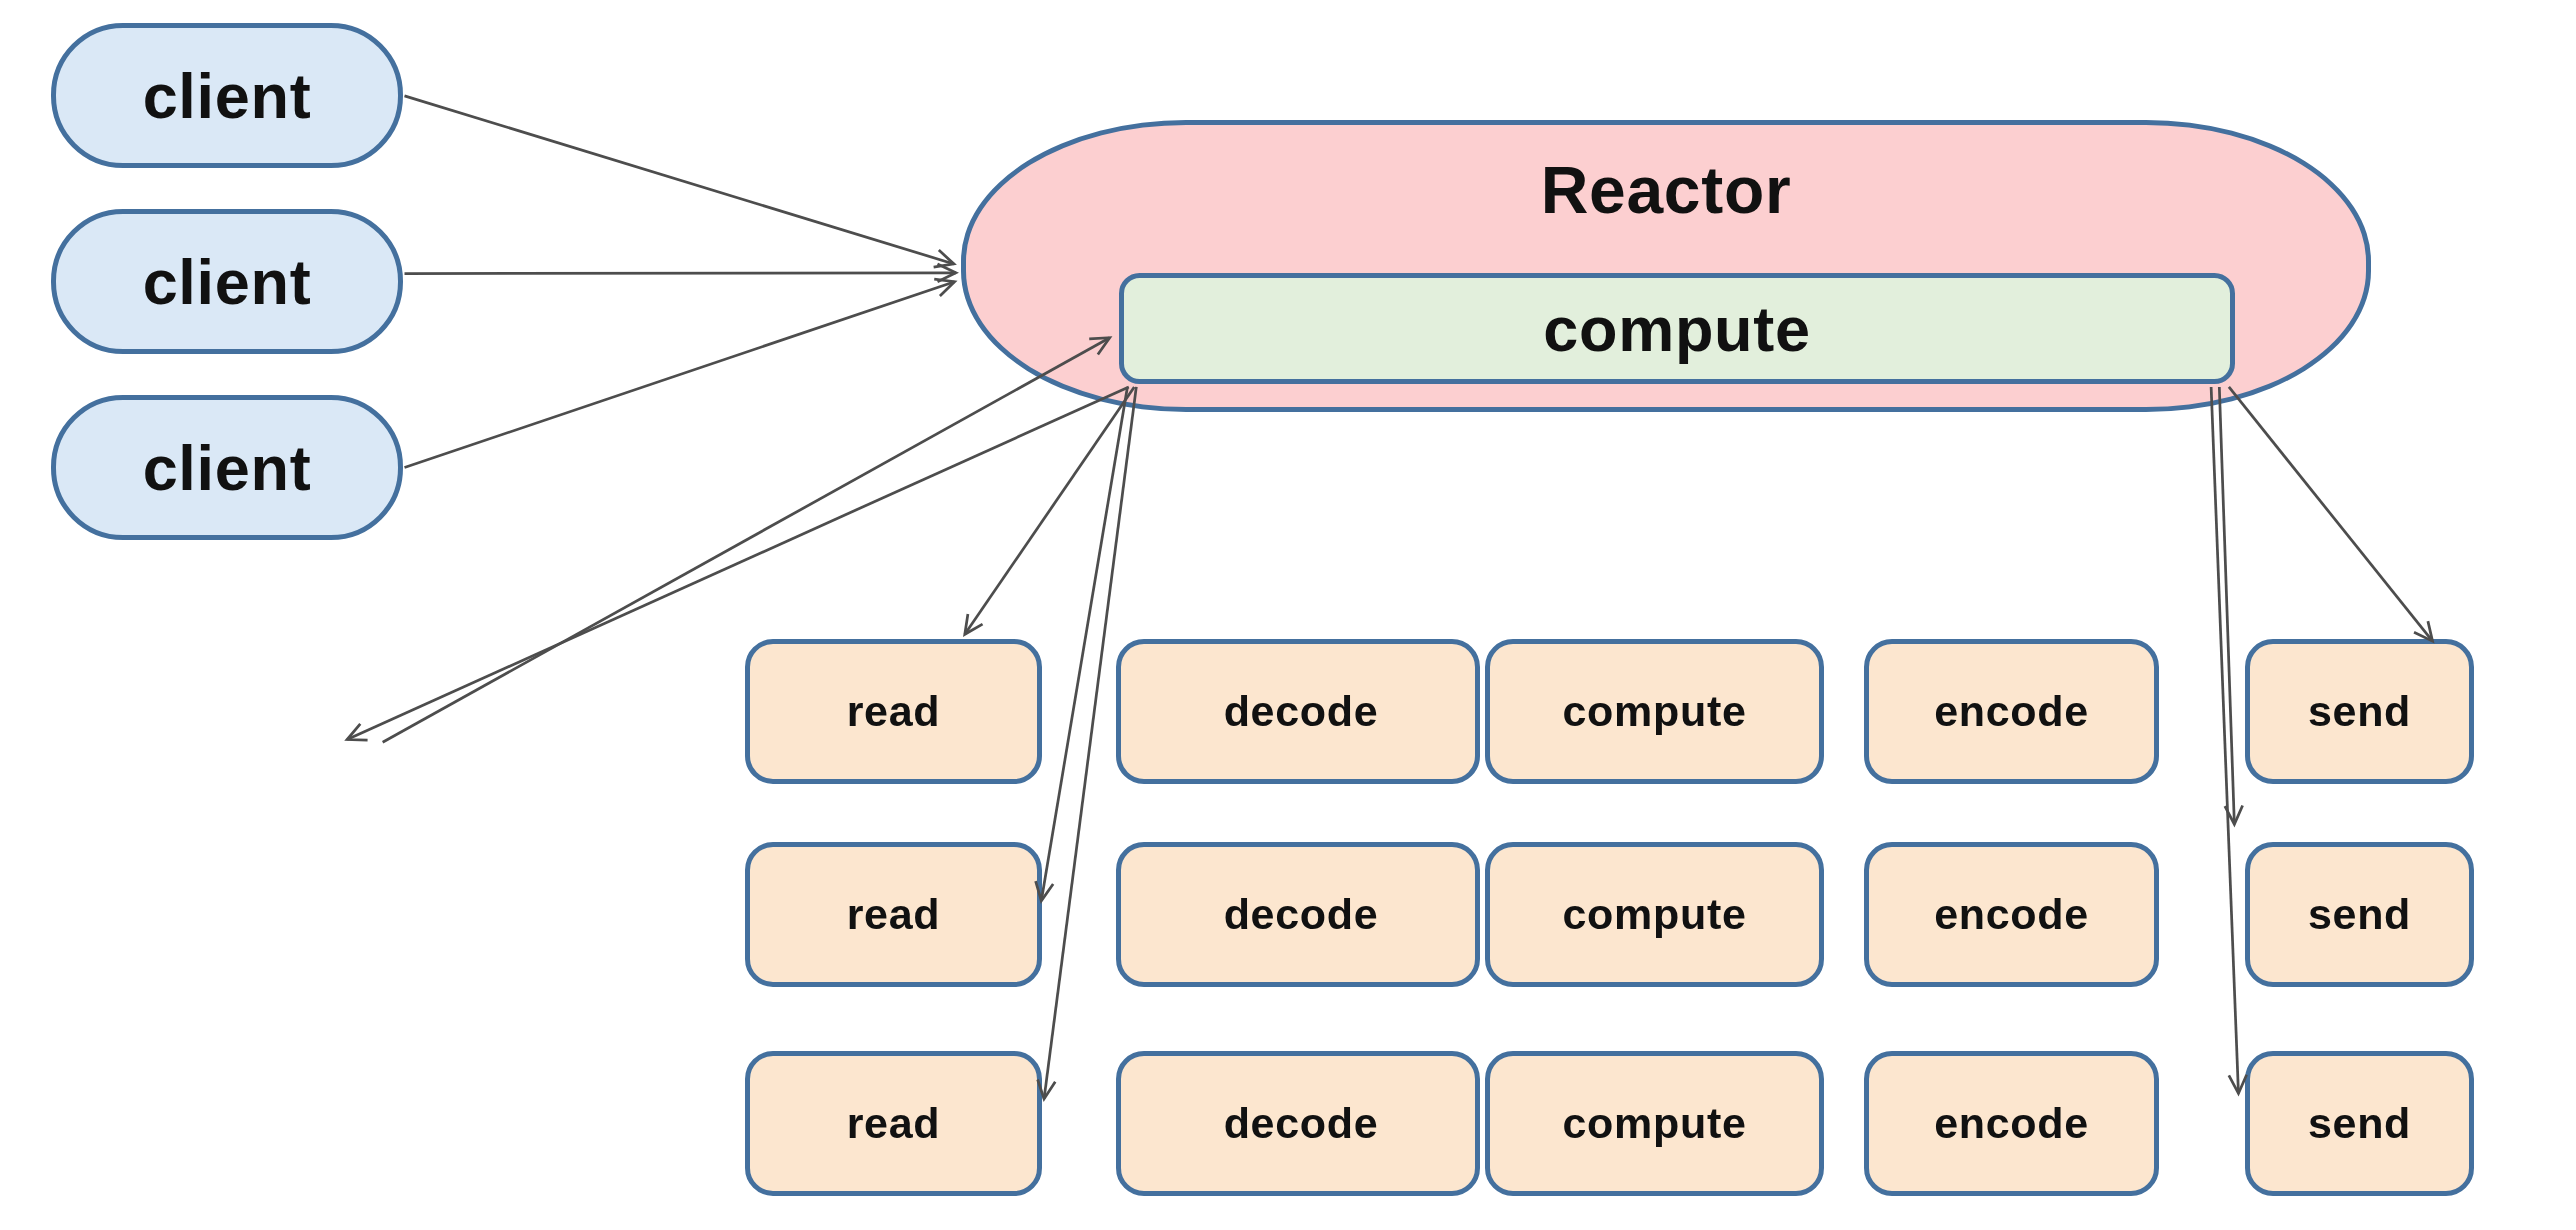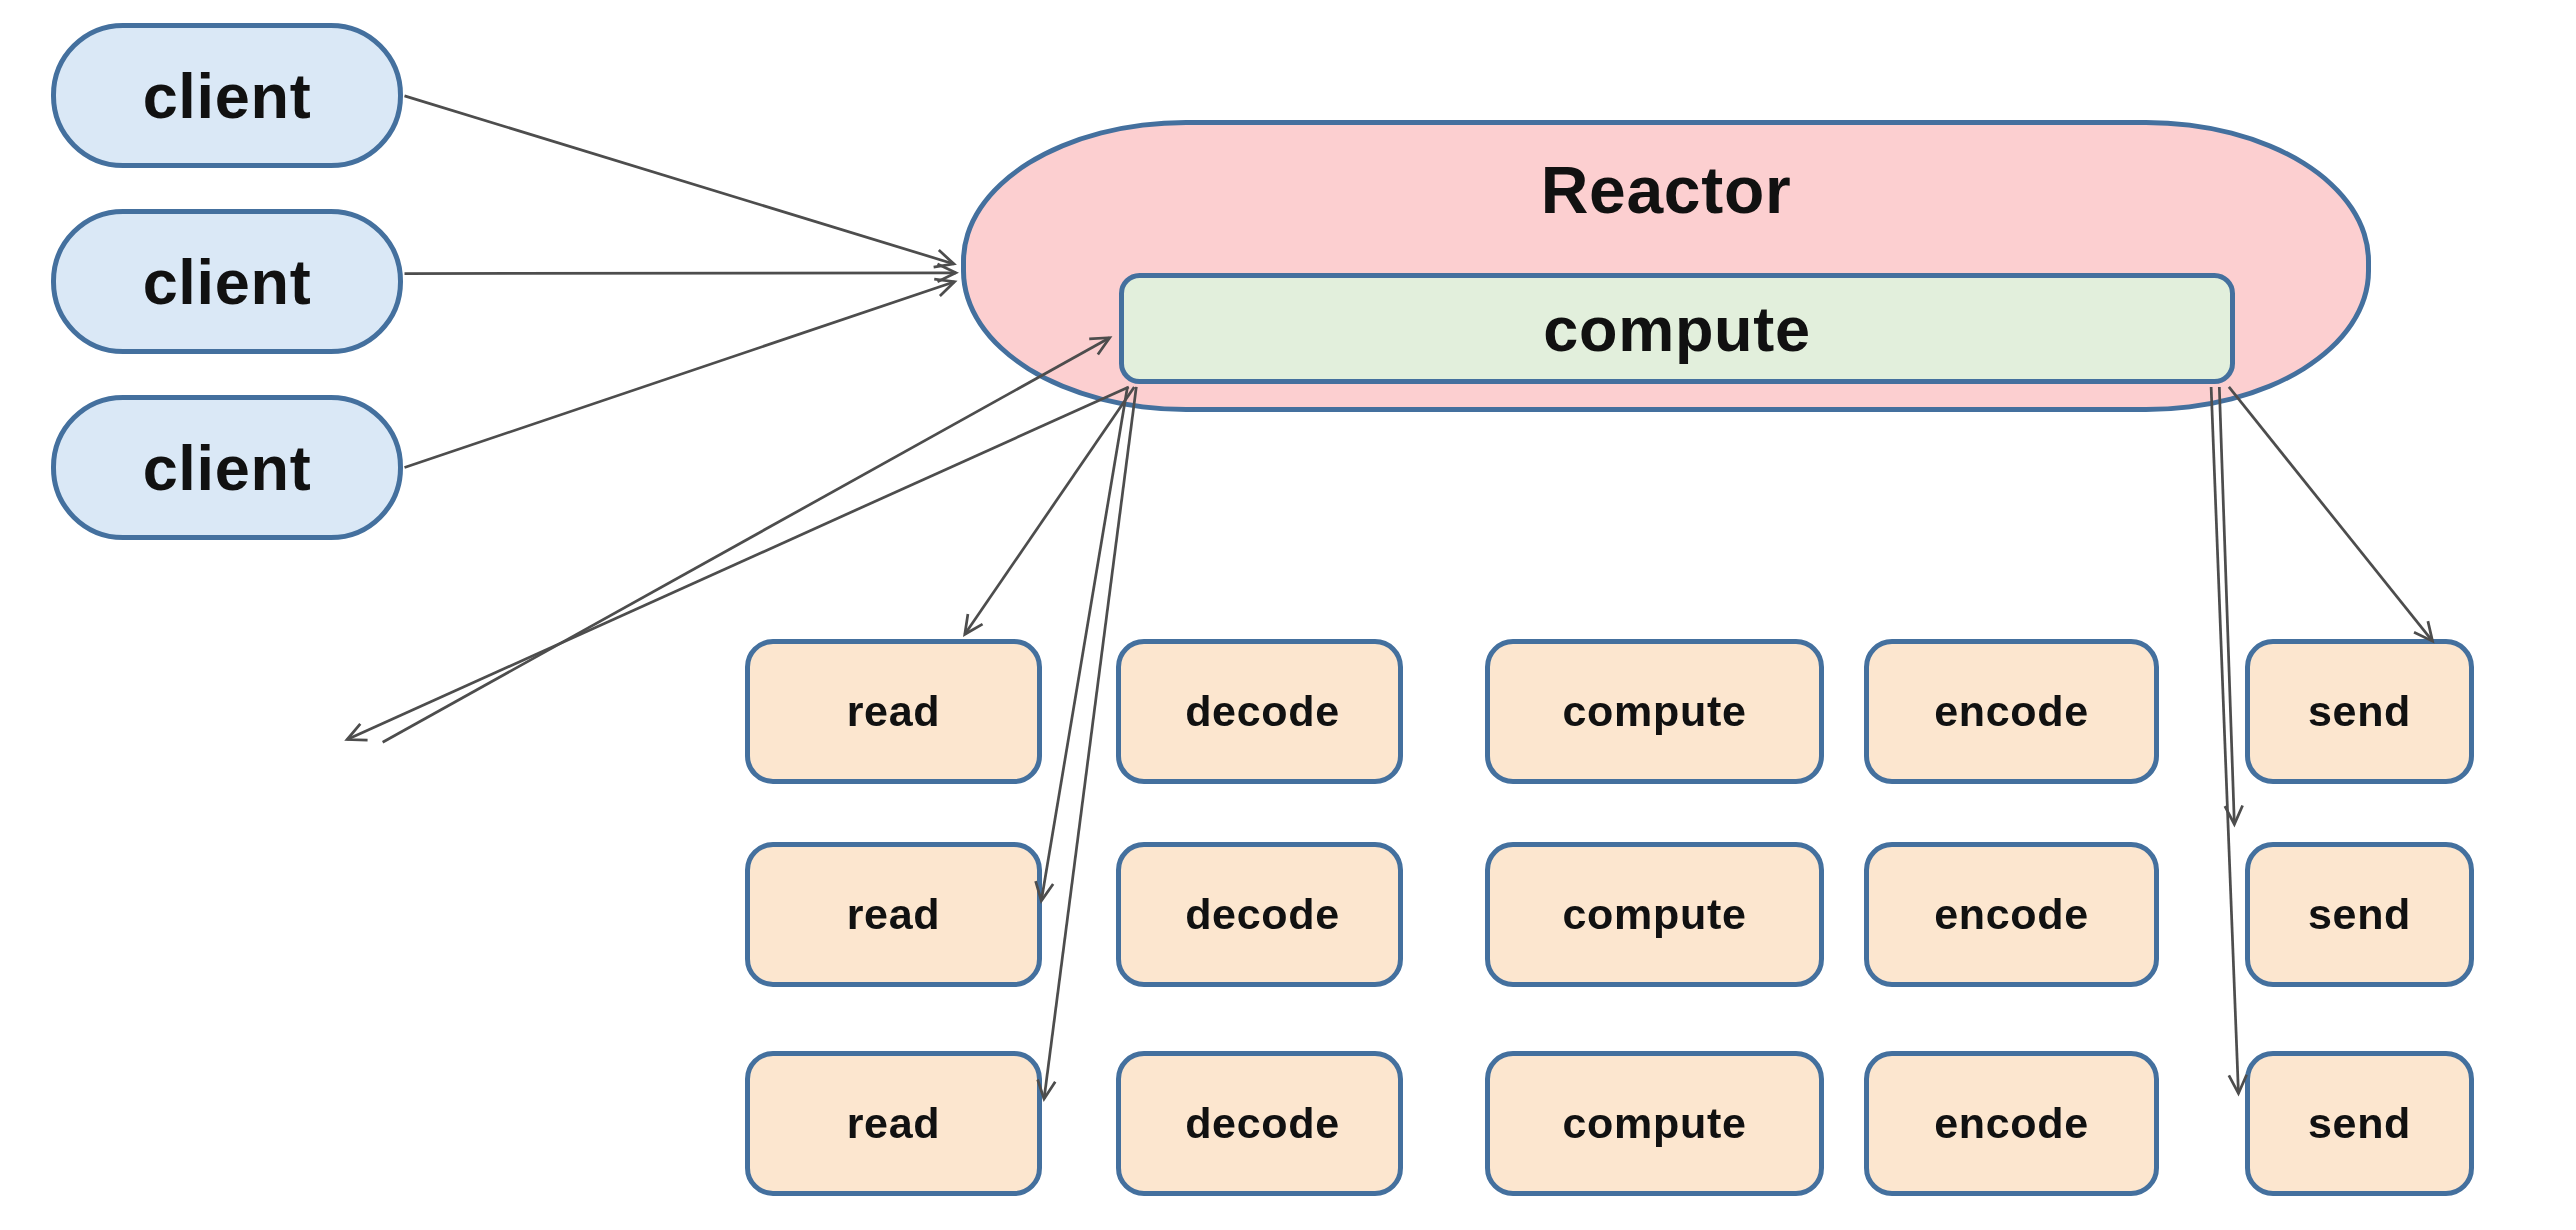--- a/index.html
+++ b/index.html
@@ -41,21 +41,21 @@
   .acceptor{
     background:var(--client-fill);border-radius:41px;
     left:89px;top:743px;width:506px;height:241px;
     font-size:66px;
   }
   .stage{
     background:var(--stage-fill);border-radius:28px;
     height:145px;font-size:43px;
   }
   .col-read{left:745px;width:297px;}
-  .col-decode{left:1116px;width:287px;padding-left:6px;}
+  .col-decode{left:1116px;width:364px;padding-left:6px;}
   .col-compute{left:1485px;width:339px;}
   .col-encode{left:1864px;width:295px;}
   .col-send{left:2245px;width:229px;}
   .row-0{top:639px;}
   .row-1{top:842px;}
   .row-2{top:1051px;}
   #edges{position:absolute;left:0;top:0;width:2576px;height:1231px;pointer-events:none;}
   #edges line{stroke:var(--arrow);stroke-width:4;fill:none;}
 </style>
 </head>

